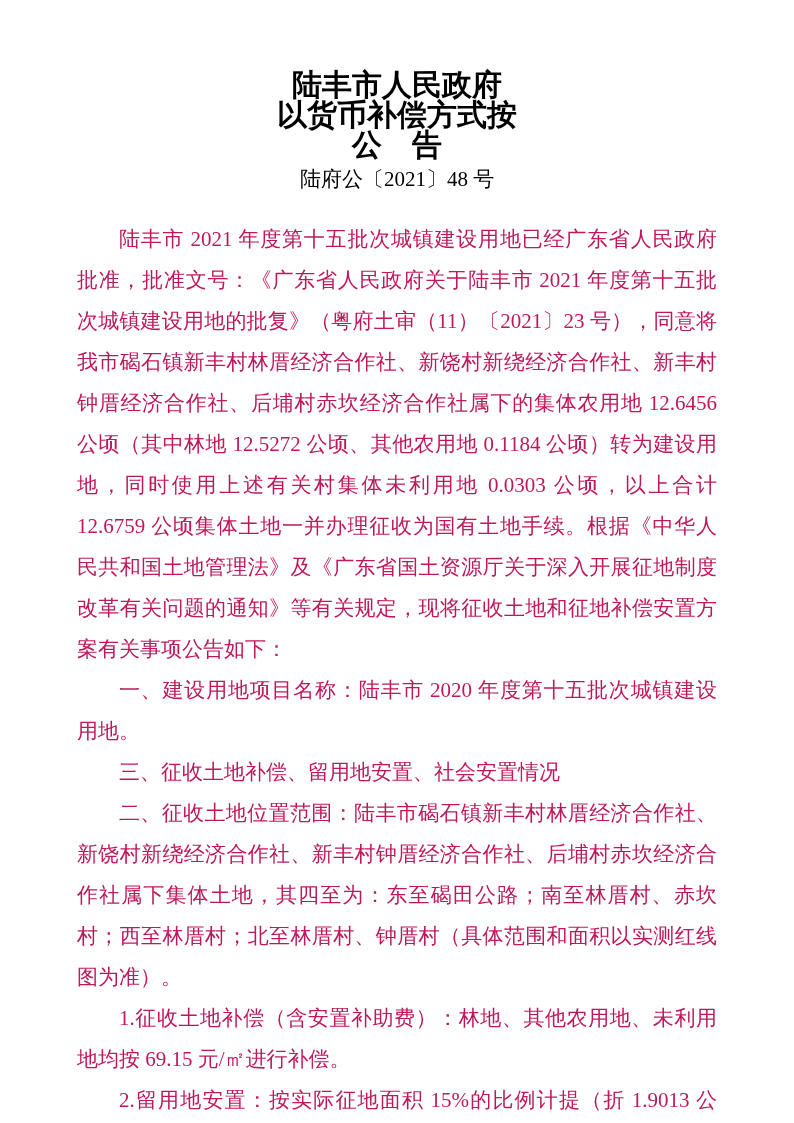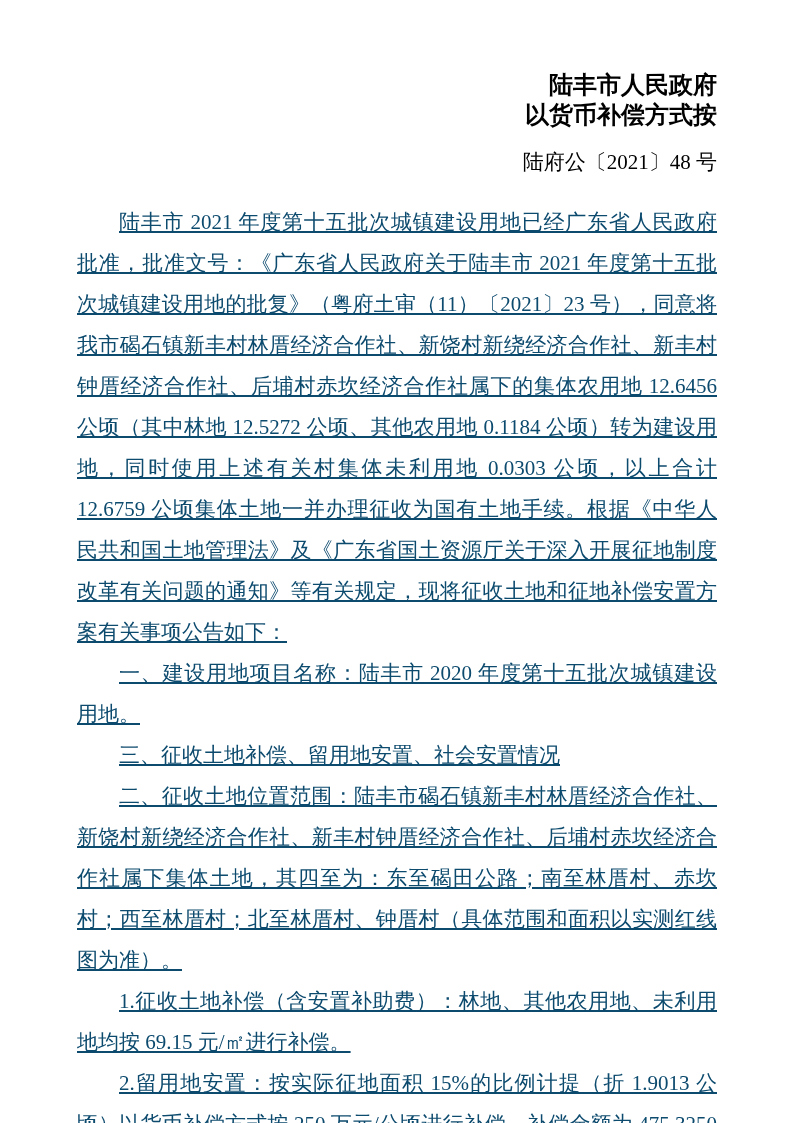--- a/index.html
+++ b/index.html
@@ -10,54 +10,54 @@
   }
   .page {
     width: 794px;
     height: 1123px;
     background: #ffffff;
     padding: 70px 77px 0 77px;
     overflow: hidden;
     position: relative;
   }
   .title-block {
-    text-align: right;
+    text-align: center;
     font-family: "Liberation Sans", "DejaVu Sans", sans-serif;
     font-weight: bold;
-    font-size: 24px;
+    font-size: 30px;
     line-height: 30px;
     color: #000000;
   }
   .doc-number {
-    text-align: right;
+    text-align: center;
     font-size: 21px;
     line-height: 28px;
-    margin-top: 18px;
+    margin-top: 5px;
     color: #000000;
   }
   .body-block {
     margin-top: 26px;
   }
   .body-block p {
     font-size: 21px;
     line-height: 41px;
     text-align: justify;
     text-indent: 2em;
-    color: #0c4a6e;
-    text-decoration: underline;
+    color: #be185d;
   }
 </style>
 </head>
 <body>
 
 <div class="page">
 
   <div class="title-block">
     <div>陆丰市人民政府</div>
     <div>以货币补偿方式按</div>
+    <div>公　告</div>
   </div>
 
   <div class="doc-number">陆府公〔2021〕48 号</div>
 
   <div class="body-block">
     <p>陆丰市 2021 年度第十五批次城镇建设用地已经广东省人民政府批准，批准文号：《广东省人民政府关于陆丰市 2021 年度第十五批次城镇建设用地的批复》（粤府土审（11）〔2021〕23 号），同意将我市碣石镇新丰村林厝经济合作社、新饶村新绕经济合作社、新丰村钟厝经济合作社、后埔村赤坎经济合作社属下的集体农用地 12.6456 公顷（其中林地 12.5272 公顷、其他农用地 0.1184 公顷）转为建设用地，同时使用上述有关村集体未利用地 0.0303 公顷，以上合计 12.6759 公顷集体土地一并办理征收为国有土地手续。根据《中华人民共和国土地管理法》及《广东省国土资源厅关于深入开展征地制度改革有关问题的通知》等有关规定，现将征收土地和征地补偿安置方案有关事项公告如下：</p>
     <p>一、建设用地项目名称：陆丰市 2020 年度第十五批次城镇建设用地。</p>
     <p>三、征收土地补偿、留用地安置、社会安置情况</p>
     <p>二、征收土地位置范围：陆丰市碣石镇新丰村林厝经济合作社、新饶村新绕经济合作社、新丰村钟厝经济合作社、后埔村赤坎经济合作社属下集体土地，其四至为：东至碣田公路；南至林厝村、赤坎村；西至林厝村；北至林厝村、钟厝村（具体范围和面积以实测红线图为准）。</p>
     <p>1.征收土地补偿（含安置补助费）：林地、其他农用地、未利用地均按 69.15 元/㎡进行补偿。</p>

